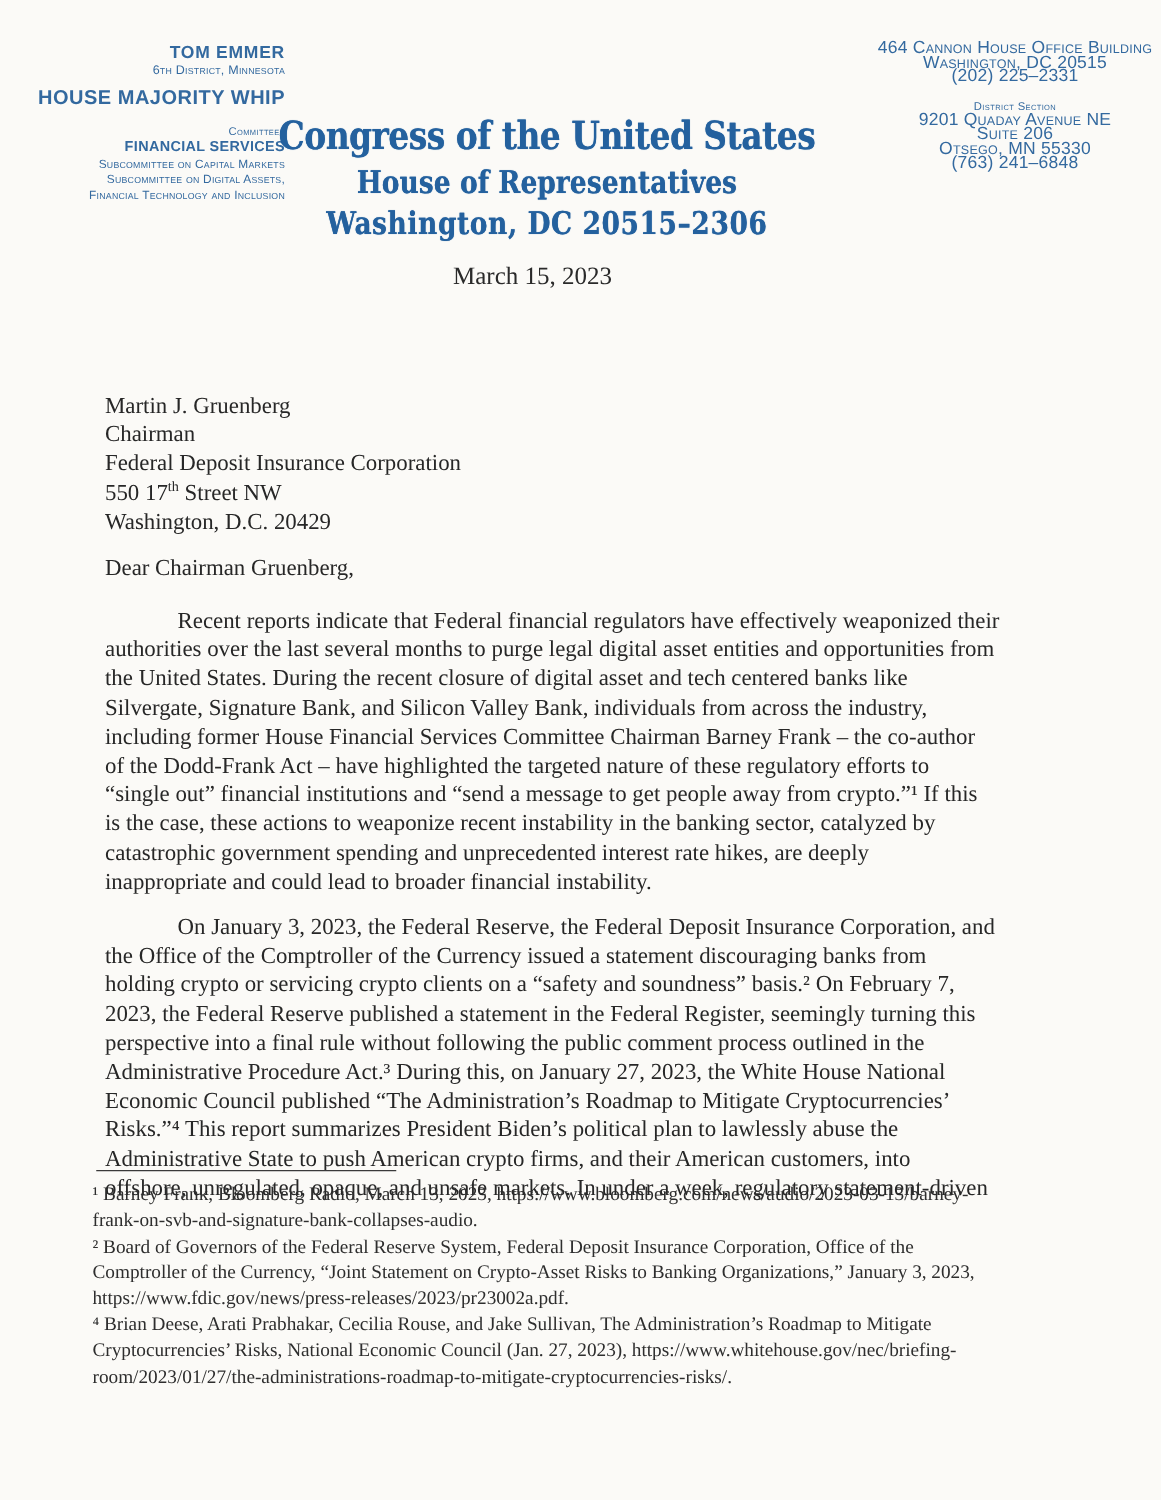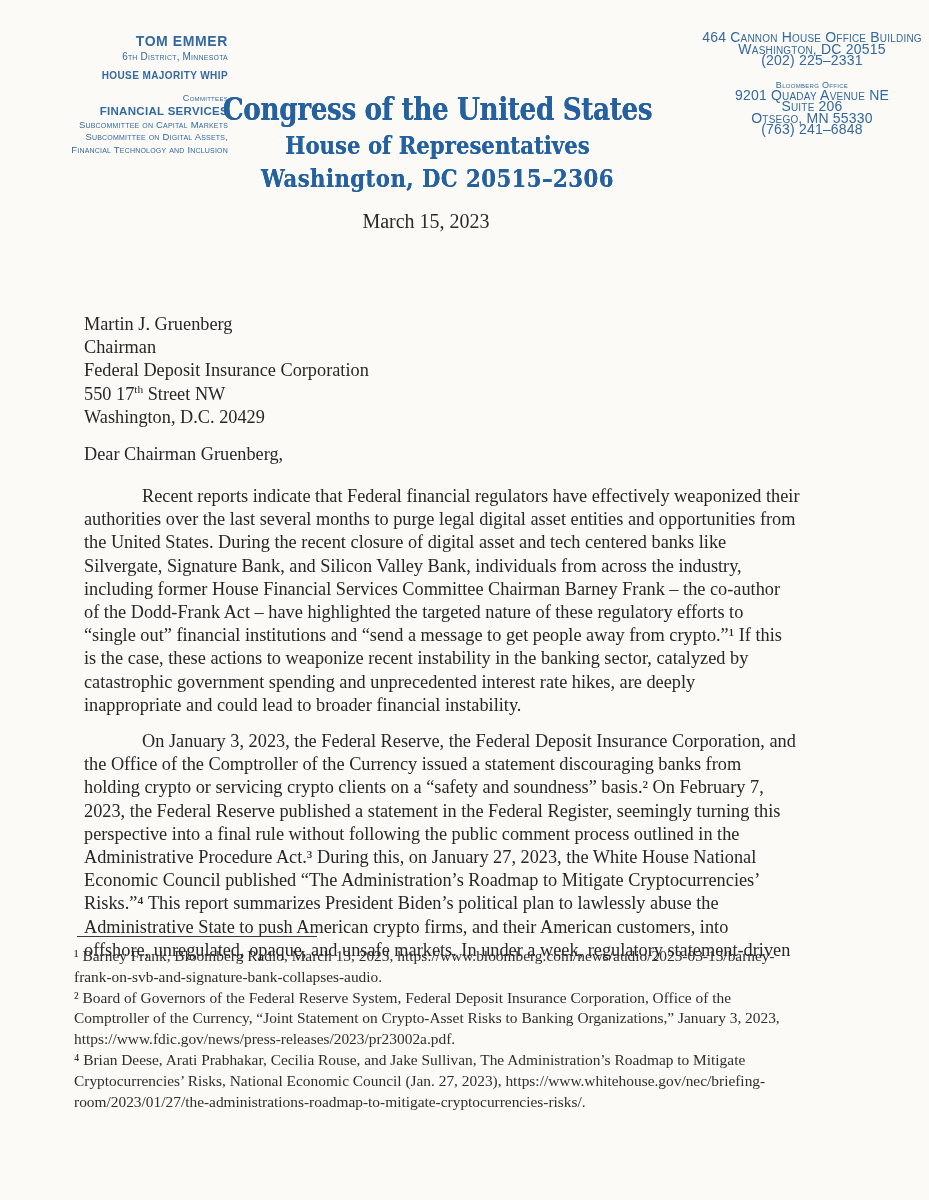--- a/index.html
+++ b/index.html
@@ -19,21 +19,21 @@
     font-family: "Liberation Sans", sans-serif;
   }
   .lh-right {
     position: absolute; left: 700px; top: 32px; width: 224px;
     text-align: center; color: #33699f;
     font-family: "Liberation Sans", sans-serif;
   }
   .member-name { font-size: 14px; font-weight: bold; letter-spacing: .6px; }
   .sc { font-variant: small-caps; }
   .district-line { font-size: 10px; margin-top: 2px; letter-spacing: .2px; }
-  .role-line { font-size: 10px; font-weight: 600; margin-top: 8px; letter-spacing: .4px; }
+  .role-line { font-size: 16px; font-weight: 600; margin-top: 8px; letter-spacing: .4px; }
   .label-line { font-size: 9px; margin-top: 12px; letter-spacing: .3px; }
   .committee-line { font-size: 11.5px; font-weight: 600; margin-top: 2px; letter-spacing: .3px; }
   .subcommittee-line { font-size: 9.5px; margin-top: 1.5px; letter-spacing: .2px; }
   .office-line { font-size: 14px; line-height: 11.5px; letter-spacing: .2px; }
   .office-label { font-size: 9px; margin-top: 13px; letter-spacing: .3px; }
 
   .masthead {
     position: absolute; left: 0; top: 90px; width: 875px;
     text-align: center; color: #24619e;
   }
@@ -79,21 +79,21 @@
     <div class="committee-line">FINANCIAL SERVICES</div>
     <div class="subcommittee-line sc">Subcommittee on Capital Markets</div>
     <div class="subcommittee-line sc">Subcommittee on Digital Assets,</div>
     <div class="subcommittee-line sc">Financial Technology and Inclusion</div>
   </div>
 
   <div class="lh-right">
     <div class="office-line sc">464 Cannon House Office Building</div>
     <div class="office-line sc">Washington, DC 20515</div>
     <div class="office-line sc">(202) 225–2331</div>
-    <div class="office-label sc">Bloomberg Office</div>
+    <div class="office-label sc">District Section</div>
     <div class="office-line sc">9201 Quaday Avenue NE</div>
     <div class="office-line sc">Suite 206</div>
     <div class="office-line sc">Otsego, MN 55330</div>
     <div class="office-line sc">(763) 241–6848</div>
   </div>
 
   <div class="masthead">
     <div class="line1">Congress of the United States</div>
     <div class="line2">House of Representatives</div>
     <div class="line3">Washington, DC 20515–2306</div>

